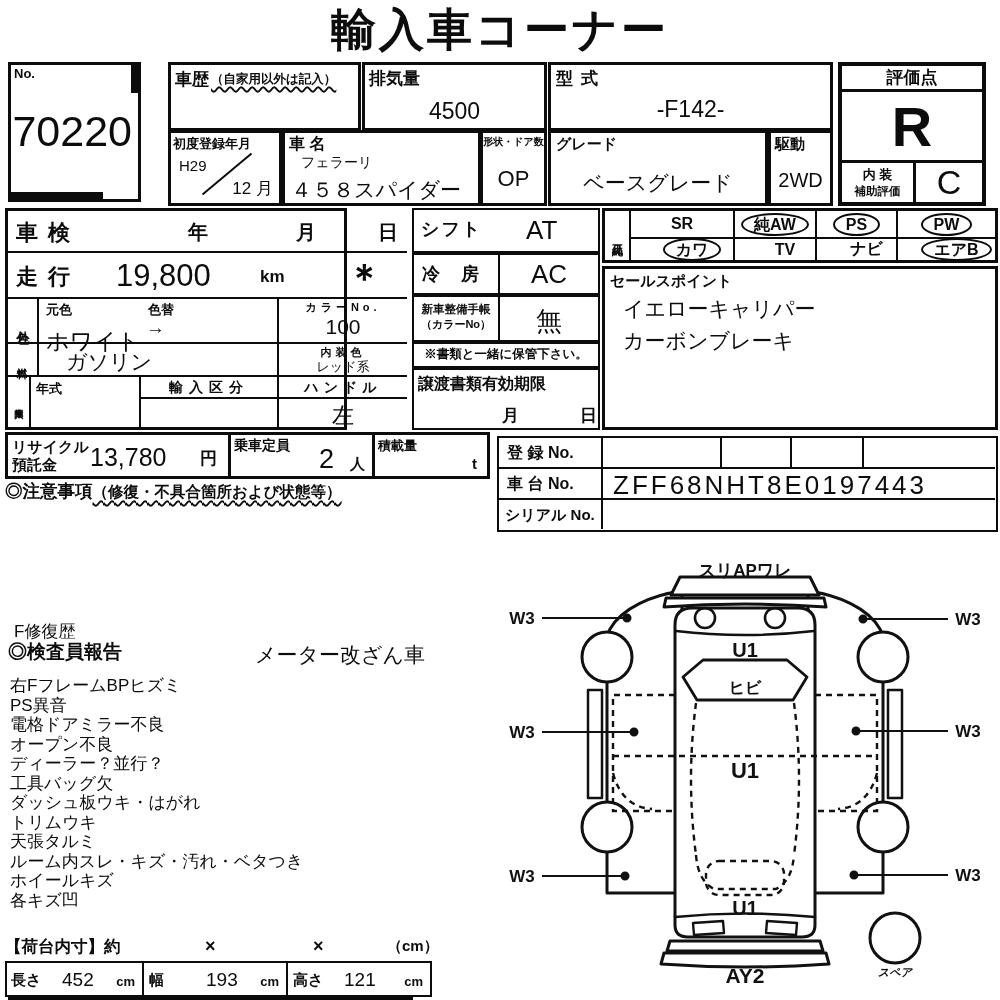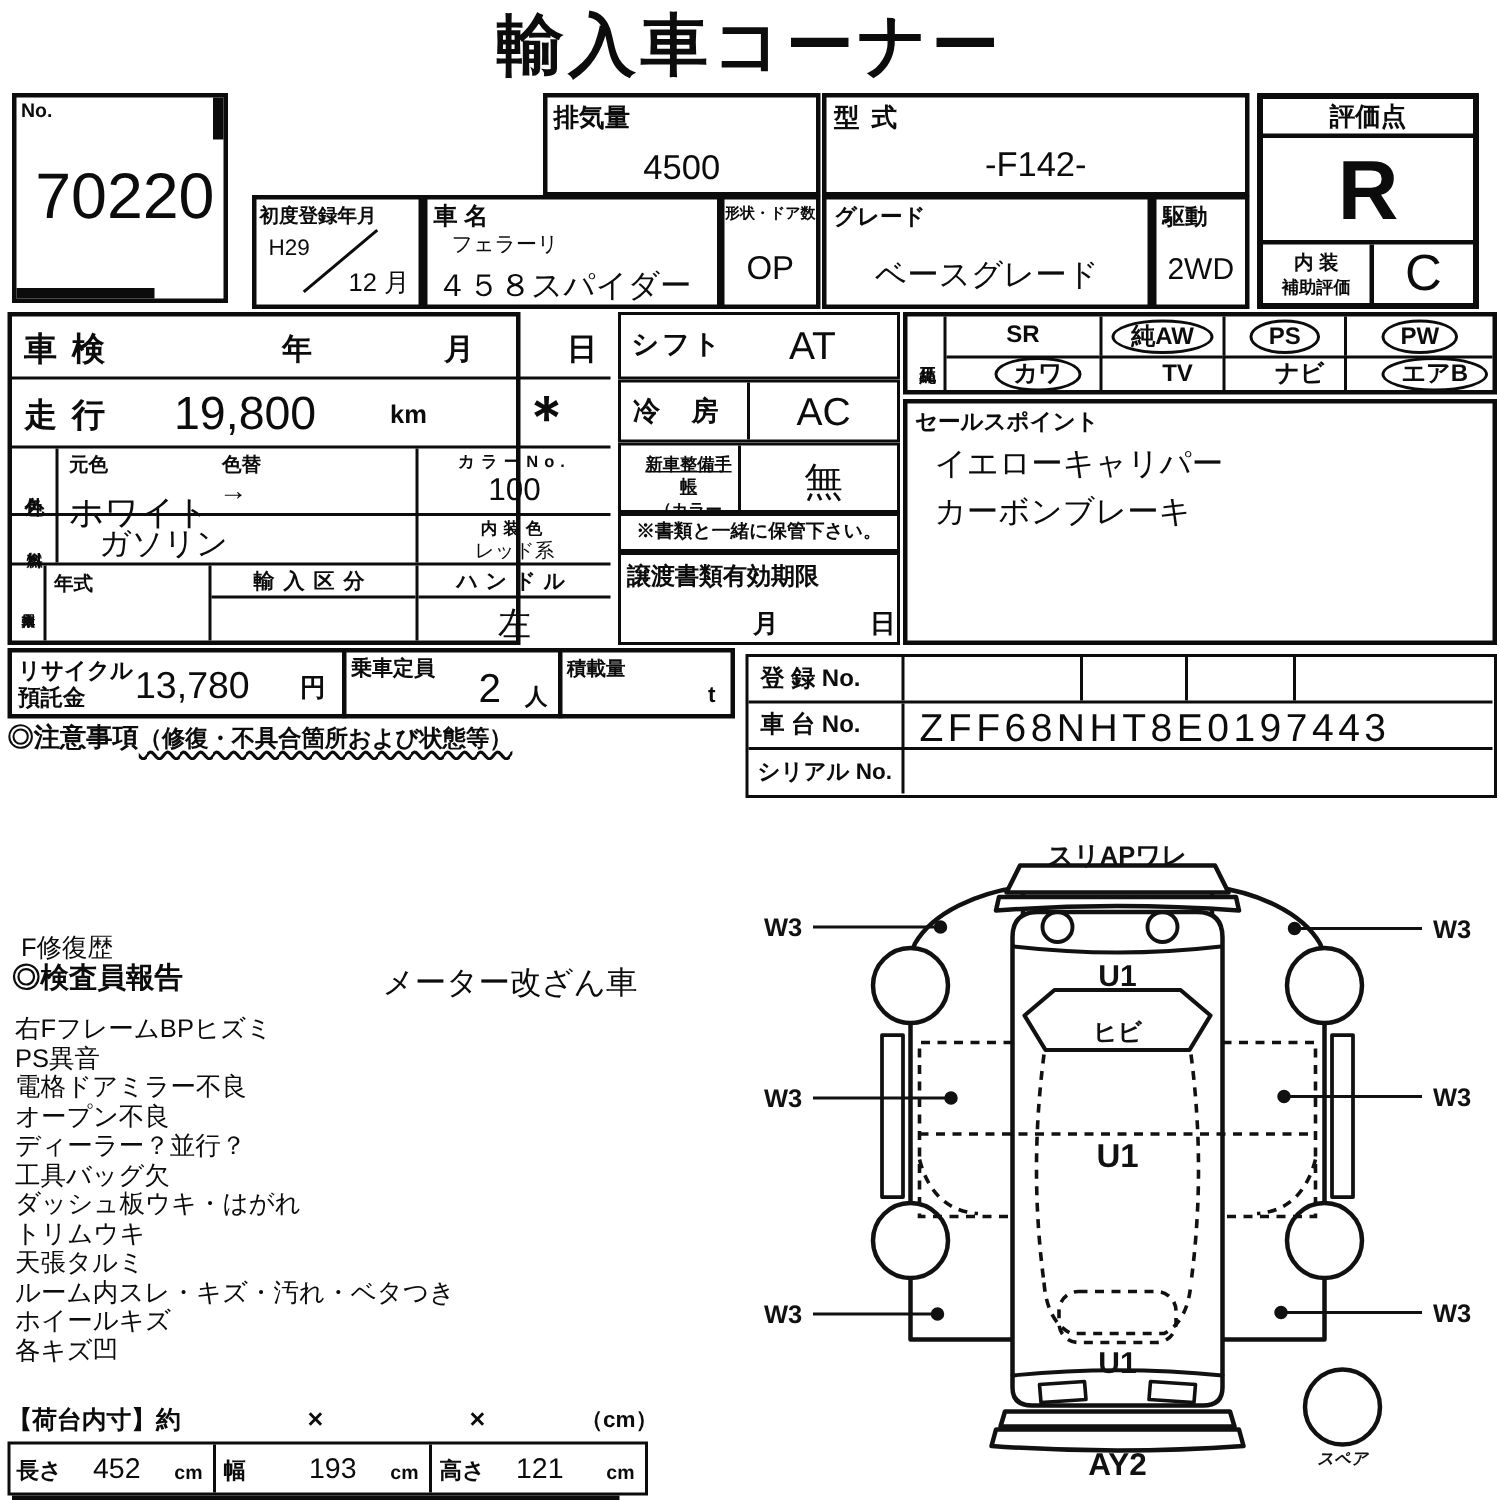--- a/index.html
+++ b/index.html
@@ -20,27 +20,31 @@
   .gp-grid>div:nth-child(n+5){border-top:2px solid #0c0c0c;padding-left:20px;}
   svg text{font-family:"Liberation Sans",sans-serif;}
 </style>
 </head>
 <body>
 
 <div class="sheet">
 
   <div class="abs bold ctr" style="left:0;top:3;width:1000px;font-size:45px;letter-spacing:3px;">輸入車コーナー</div>
 
-  <div class="b" style="left:8px;top:62px;width:144px;height:140px;">
+  <div class="b" style="left:8px;top:62px;width:133px;height:140px;">
     <span class="abs bold" style="left:3px;top:1px;font-size:13px;">No.</span>
     <span class="abs" style="right:6px;top:42px;font-size:43px;">70220</span>
     <span class="abs" style="right:0;top:0;width:7px;height:28px;background:#0c0c0c;"></span>
     <span class="abs" style="left:0;bottom:0;width:92px;height:7px;background:#0c0c0c;"></span>
   </div>
 
+  <div class="b" style="left:168px;top:62px;width:193px;height:69px;">
+    <span class="abs bold" style="left:4px;top:3px;font-size:17px;">車歴</span>
+    <span class="abs bold wavy" style="left:40px;top:6px;font-size:12.5px;">（自家用以外は記入）</span>
+  </div>
 
   <div class="b" style="left:362px;top:62px;width:185px;height:69px;">
     <span class="abs bold" style="left:4px;top:2px;font-size:17px;">排気量</span>
     <span class="abs ctr" style="left:0;right:0;top:33px;font-size:23px;">4500</span>
   </div>
 
   <div class="b" style="left:548px;top:62px;width:285px;height:69px;">
     <span class="abs bold" style="left:5px;top:2px;font-size:17px;letter-spacing:8px;">型式</span>
     <span class="abs ctr" style="left:0;right:0;top:31px;font-size:23px;">-F142-</span>
   </div>
@@ -141,21 +145,21 @@
   </div>
 
   <div class="b" style="left:412px;top:253px;width:188px;height:42px;border-width:2.5px;">
     <div class="abs cellR" style="left:0;top:0;bottom:0;width:86px;">
       <span class="abs bold" style="left:8px;top:7px;font-size:18px;letter-spacing:8px;">冷 房</span>
     </div>
     <span class="abs ctr" style="left:86px;right:0;top:4px;font-size:26px;">AC</span>
   </div>
 
   <div class="b" style="left:412px;top:295px;width:188px;height:47px;border-width:2.5px;">
-    <div class="abs cellR ctr" style="left:12px;top:0;bottom:0;width:68px;text-decoration:underline;">
+    <div class="abs cellR ctr" style="left:0;top:0;bottom:0;width:86px;">
       <div class="bold" style="font-size:11.5px;margin-top:5px;">新車整備手帳</div>
       <div class="bold" style="font-size:11px;">（カラーNo）</div>
     </div>
     <span class="abs ctr" style="left:86px;right:0;top:7px;font-size:26px;">無</span>
   </div>
 
   <div class="b ctr" style="left:412px;top:342px;width:188px;height:26px;border-width:2.5px;">
     <span class="bold" style="font-size:12.5px;line-height:20px;">※書類と一緒に保管下さい。</span>
   </div>
 

